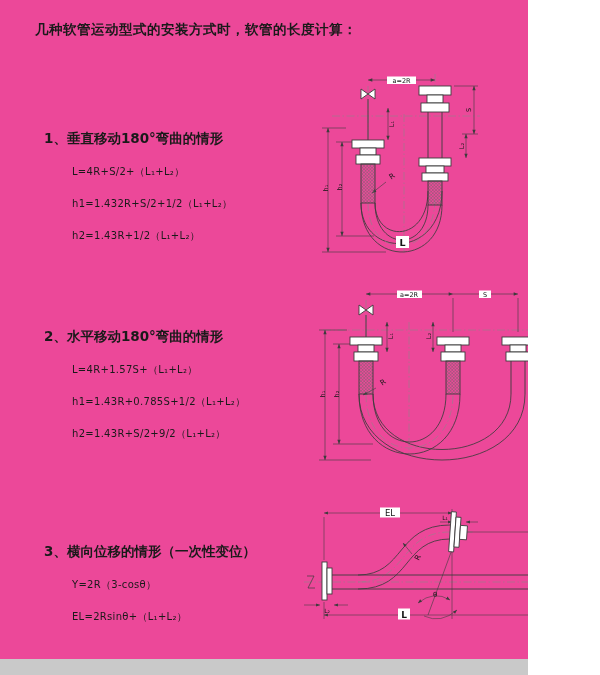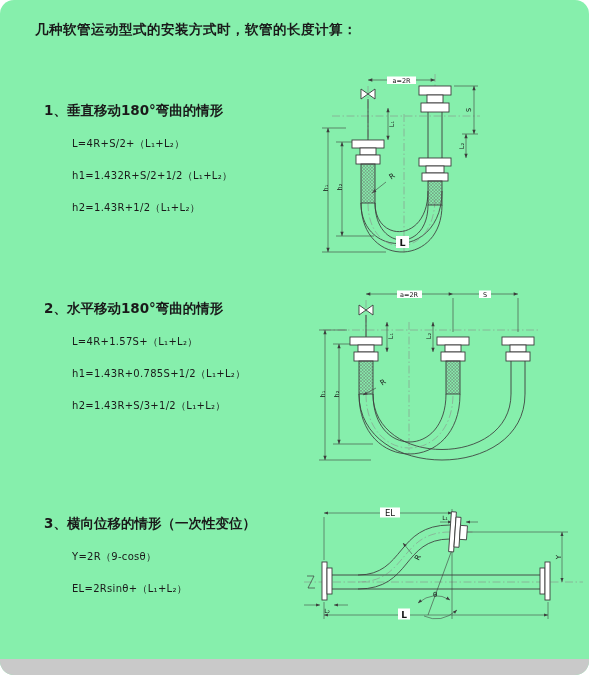--- a/index.html
+++ b/index.html
@@ -1,26 +1,25 @@
 <!DOCTYPE html>
 <html><head>
 <meta charset="utf-8">
 <style>
   html,body { margin:0; padding:0; background:#ffffff; }
   .page {
-    position:relative; width:589px; height:675px; background:#86efac;
+    position:relative; width:528px; height:675px; background:#ec4899;
     font-family:"DejaVu Sans","Liberation Sans",sans-serif; color:#1a1a1a;
     overflow:hidden;
-    border-radius:14px;
   }
   .doc-title {
     position:absolute; left:35px; top:21px;
     font-size:13.5px; font-weight:bold; letter-spacing:0.5px;
   }
-  .section { position:absolute; left:44px; width:275px; }
+  .section { position:absolute; left:44px; width:275px;margin-top:28px; }
   .sec-1 { top:102px; }
   .sec-2 { top:300px; }
   .sec-3 { top:515px; }
   .sec-heading { font-size:13.5px; font-weight:bold; height:18px; margin-bottom:8px; }
   .formula {
     margin-left:28px; line-height:32px; font-size:10px;
     letter-spacing:0.3px; white-space:nowrap;
   }
   .diagram { position:absolute; }
   .d1 { left:316px; top:70px; }
@@ -43,26 +42,26 @@
     <div class="sec-heading">1、垂直移动180°弯曲的情形</div>
     <div class="formula">L=4R+S/2+（L₁+L₂）</div>
     <div class="formula">h1=1.432R+S/2+1/2（L₁+L₂）</div>
     <div class="formula">h2=1.43R+1/2（L₁+L₂）</div>
   </div>
 
   <div class="section sec-2">
     <div class="sec-heading">2、水平移动180°弯曲的情形</div>
     <div class="formula">L=4R+1.57S+（L₁+L₂）</div>
     <div class="formula">h1=1.43R+0.785S+1/2（L₁+L₂）</div>
-    <div class="formula">h2=1.43R+S/3+1/2（L₁+L₂）</div>
+    <div class="formula">h2=1.43R+S/2+9/2（L₁+L₂）</div>
   </div>
 
   <div class="section sec-3">
     <div class="sec-heading">3、横向位移的情形（一次性变位）</div>
-    <div class="formula">Y=2R（9-cosθ）</div>
+    <div class="formula">Y=2R（3-cosθ）</div>
     <div class="formula">EL=2Rsinθ+（L₁+L₂）</div>
   </div>
 
   <svg class="diagram d1" width="246" height="186" viewBox="0 0 246 186">
     <defs>
       <marker id="a1" viewBox="0 0 10 10" refX="9.5" refY="5" markerWidth="8" markerHeight="8" orient="auto-start-reverse">
         <path d="M0.5,1.5 L9.5,5 L0.5,8.5 z" fill="#3c3c3c"></path>
       </marker>
       <pattern id="p1" width="3.2" height="3.2" patternUnits="userSpaceOnUse">
         <path d="M0,3.2 L3.2,0 M0,0 L3.2,3.2" stroke="#6a6a6a" stroke-width="0.45"></path>

